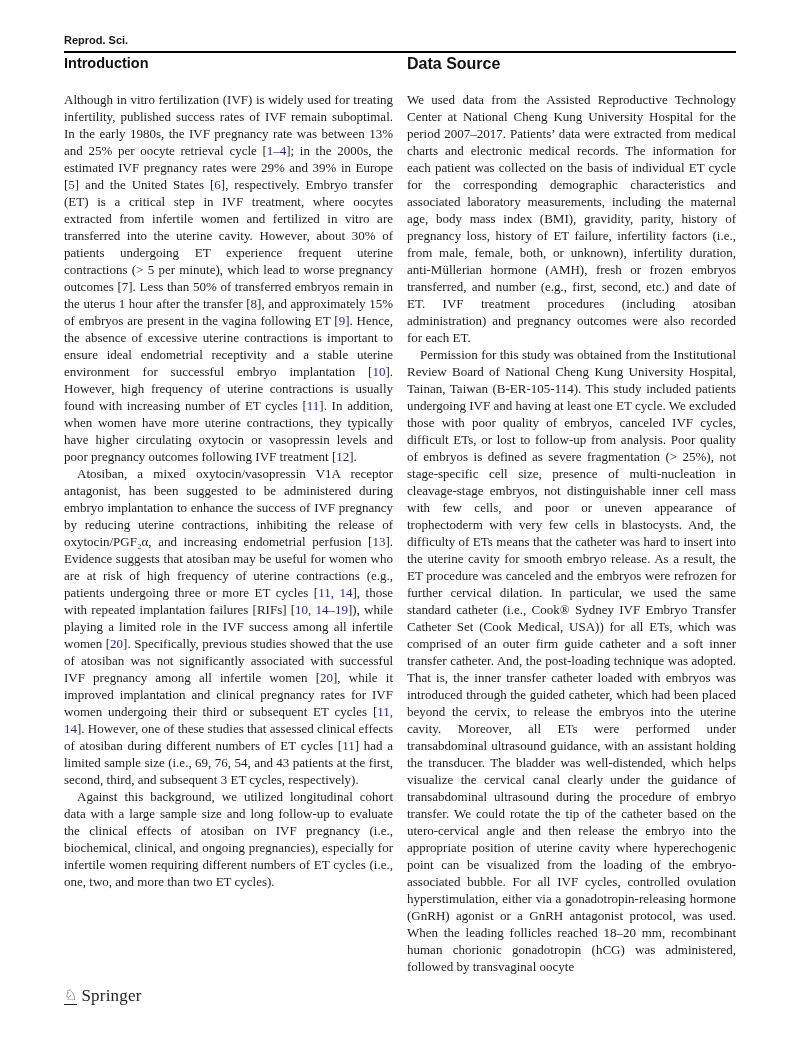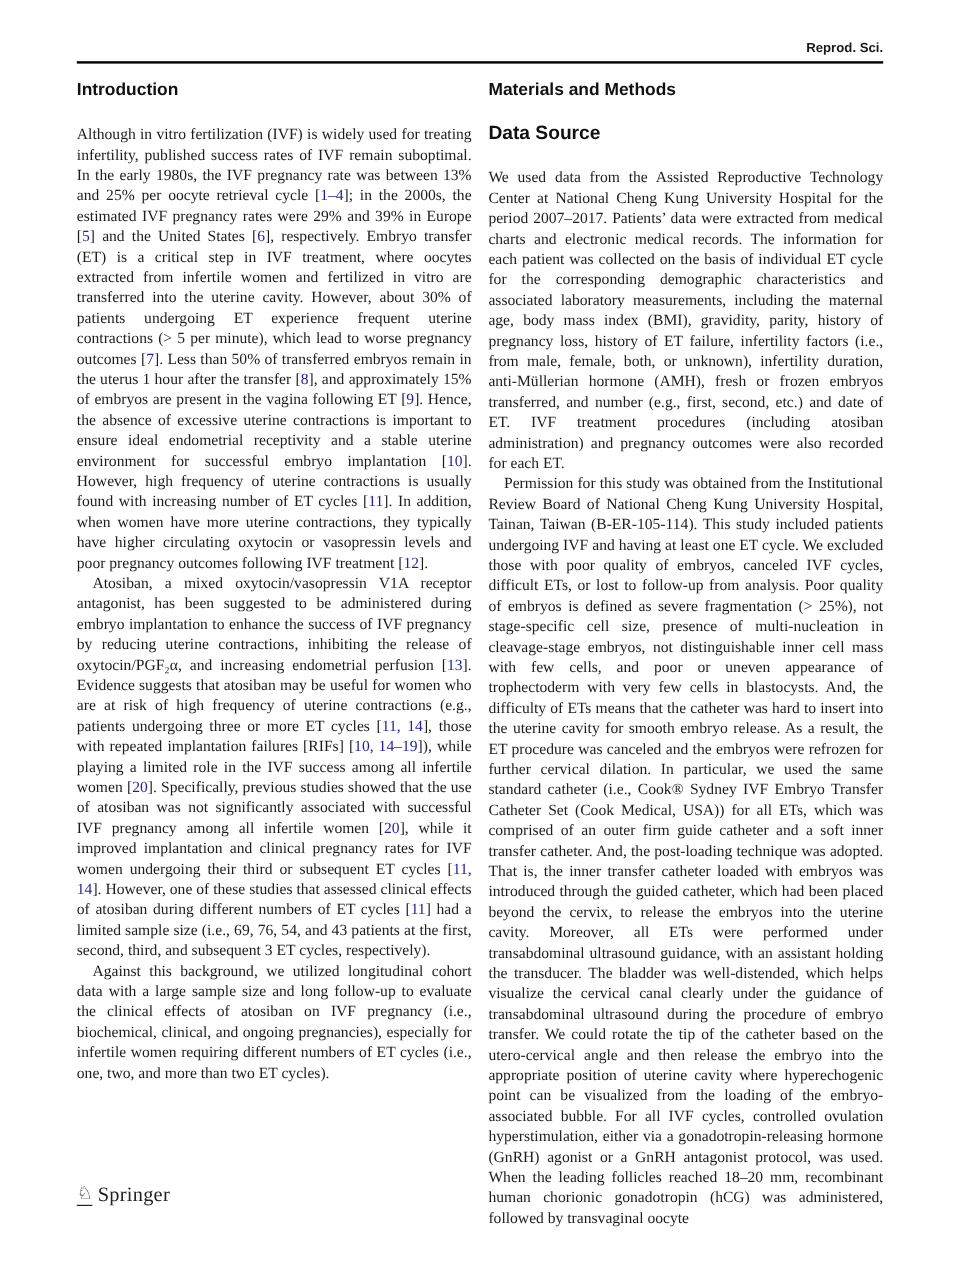--- a/index.html
+++ b/index.html
@@ -10,35 +10,34 @@
     margin: 0 auto;
     background: #ffffff;
     overflow: hidden;
     font-family: "Liberation Serif", serif;
     color: #1c1c1c;
   }
   .header {
     padding: 34px 64px 0 64px;
   }
   .running-head {
-    text-align: right;
     font-family: "Liberation Sans", sans-serif;
     font-weight: 700;
     font-size: 11px;
     color: #1a1a1a;
     padding-bottom: 5px;
   }
   .header-rule {
     height: 2px;
     background: #000000;
   }
   .columns {
     display: flex;
     gap: 14px;
-    padding: 14px 64px 0 64px;
+    padding: 2px 64px 0 64px;
   }
   .col {
     flex: 1 1 0;
     min-width: 0;
   }
   h2.section-heading {
     font-family: "Liberation Sans", sans-serif;
     font-weight: 700;
     font-size: 14.5px;
     margin: 0 0 20px 0;
@@ -95,21 +94,20 @@
   <div class="columns">
 
     <section class="col">
       <h2 class="section-heading">Introduction</h2>
       <p class="body-par">Although in vitro fertilization (IVF) is widely used for treating infertility, published success rates of IVF remain suboptimal. In the early 1980s, the IVF pregnancy rate was between 13% and 25% per oocyte retrieval cycle [<span class="cite">1–4</span>]; in the 2000s, the estimated IVF pregnancy rates were 29% and 39% in Europe [<span class="cite">5</span>] and the United States [<span class="cite">6</span>], respectively. Embryo transfer (ET) is a critical step in IVF treatment, where oocytes extracted from infertile women and fertilized in vitro are transferred into the uterine cavity. However, about 30% of patients undergoing ET experience frequent uterine contractions (&gt; 5 per minute), which lead to worse pregnancy outcomes [<span class="cite">7</span>]. Less than 50% of transferred embryos remain in the uterus 1 hour after the transfer [<span class="cite">8</span>], and approximately 15% of embryos are present in the vagina following ET [<span class="cite">9</span>]. Hence, the absence of excessive uterine contractions is important to ensure ideal endometrial receptivity and a stable uterine environment for successful embryo implantation [<span class="cite">10</span>]. However, high frequency of uterine contractions is usually found with increasing number of ET cycles [<span class="cite">11</span>]. In addition, when women have more uterine contractions, they typically have higher circulating oxytocin or vasopressin levels and poor pregnancy outcomes following IVF treatment [<span class="cite">12</span>].</p>
       <p class="body-par indent">Atosiban, a mixed oxytocin/vasopressin V1A receptor antagonist, has been suggested to be administered during embryo implantation to enhance the success of IVF pregnancy by reducing uterine contractions, inhibiting the release of oxytocin/PGF₂α, and increasing endometrial perfusion [<span class="cite">13</span>]. Evidence suggests that atosiban may be useful for women who are at risk of high frequency of uterine contractions (e.g., patients undergoing three or more ET cycles [<span class="cite">11, 14</span>], those with repeated implantation failures [RIFs] [<span class="cite">10, 14–19</span>]), while playing a limited role in the IVF success among all infertile women [<span class="cite">20</span>]. Specifically, previous studies showed that the use of atosiban was not significantly associated with successful IVF pregnancy among all infertile women [<span class="cite">20</span>], while it improved implantation and clinical pregnancy rates for IVF women undergoing their third or subsequent ET cycles [<span class="cite">11, 14</span>]. However, one of these studies that assessed clinical effects of atosiban during different numbers of ET cycles [<span class="cite">11</span>] had a limited sample size (i.e., 69, 76, 54, and 43 patients at the first, second, third, and subsequent 3 ET cycles, respectively).</p>
       <p class="body-par indent">Against this background, we utilized longitudinal cohort data with a large sample size and long follow-up to evaluate the clinical effects of atosiban on IVF pregnancy (i.e., biochemical, clinical, and ongoing pregnancies), especially for infertile women requiring different numbers of ET cycles (i.e., one, two, and more than two ET cycles).</p>
     </section>
 
     <section class="col">
-      <h2 class="section-heading">Materials and Methods</h2>
       <h3 class="subsection-heading">Data Source</h3>
       <p class="body-par">We used data from the Assisted Reproductive Technology Center at National Cheng Kung University Hospital for the period 2007–2017. Patients’ data were extracted from medical charts and electronic medical records. The information for each patient was collected on the basis of individual ET cycle for the corresponding demographic characteristics and associated laboratory measurements, including the maternal age, body mass index (BMI), gravidity, parity, history of pregnancy loss, history of ET failure, infertility factors (i.e., from male, female, both, or unknown), infertility duration, anti-Müllerian hormone (AMH), fresh or frozen embryos transferred, and number (e.g., first, second, etc.) and date of ET. IVF treatment procedures (including atosiban administration) and pregnancy outcomes were also recorded for each ET.</p>
       <p class="body-par indent">Permission for this study was obtained from the Institutional Review Board of National Cheng Kung University Hospital, Tainan, Taiwan (B-ER-105-114). This study included patients undergoing IVF and having at least one ET cycle. We excluded those with poor quality of embryos, canceled IVF cycles, difficult ETs, or lost to follow-up from analysis. Poor quality of embryos is defined as severe fragmentation (&gt; 25%), not stage-specific cell size, presence of multi-nucleation in cleavage-stage embryos, not distinguishable inner cell mass with few cells, and poor or uneven appearance of trophectoderm with very few cells in blastocysts. And, the difficulty of ETs means that the catheter was hard to insert into the uterine cavity for smooth embryo release. As a result, the ET procedure was canceled and the embryos were refrozen for further cervical dilation. In particular, we used the same standard catheter (i.e., Cook® Sydney IVF Embryo Transfer Catheter Set (Cook Medical, USA)) for all ETs, which was comprised of an outer firm guide catheter and a soft inner transfer catheter. And, the post-loading technique was adopted. That is, the inner transfer catheter loaded with embryos was introduced through the guided catheter, which had been placed beyond the cervix, to release the embryos into the uterine cavity. Moreover, all ETs were performed under transabdominal ultrasound guidance, with an assistant holding the transducer. The bladder was well-distended, which helps visualize the cervical canal clearly under the guidance of transabdominal ultrasound during the procedure of embryo transfer. We could rotate the tip of the catheter based on the utero-cervical angle and then release the embryo into the appropriate position of uterine cavity where hyperechogenic point can be visualized from the loading of the embryo-associated bubble. For all IVF cycles, controlled ovulation hyperstimulation, either via a gonadotropin-releasing hormone (GnRH) agonist or a GnRH antagonist protocol, was used. When the leading follicles reached 18–20 mm, recombinant human chorionic gonadotropin (hCG) was administered, followed by transvaginal oocyte</p>
     </section>
 
   </div>
 
   <div class="footer">
     <span class="logo-mark">♘</span>
     <span class="logo-text">Springer</span>

